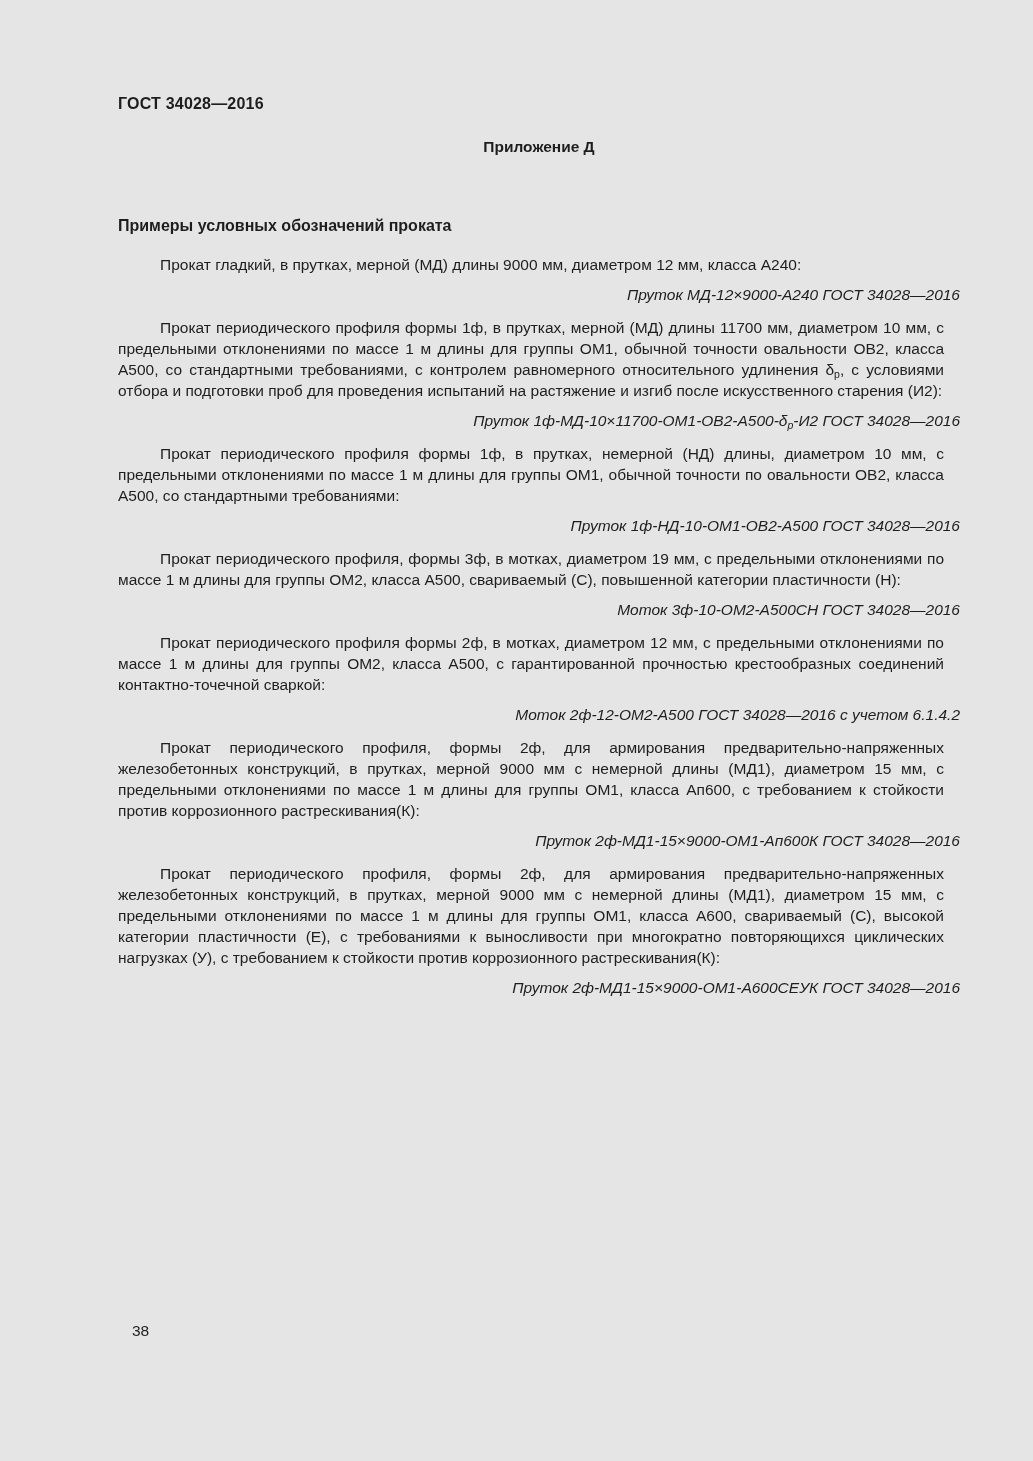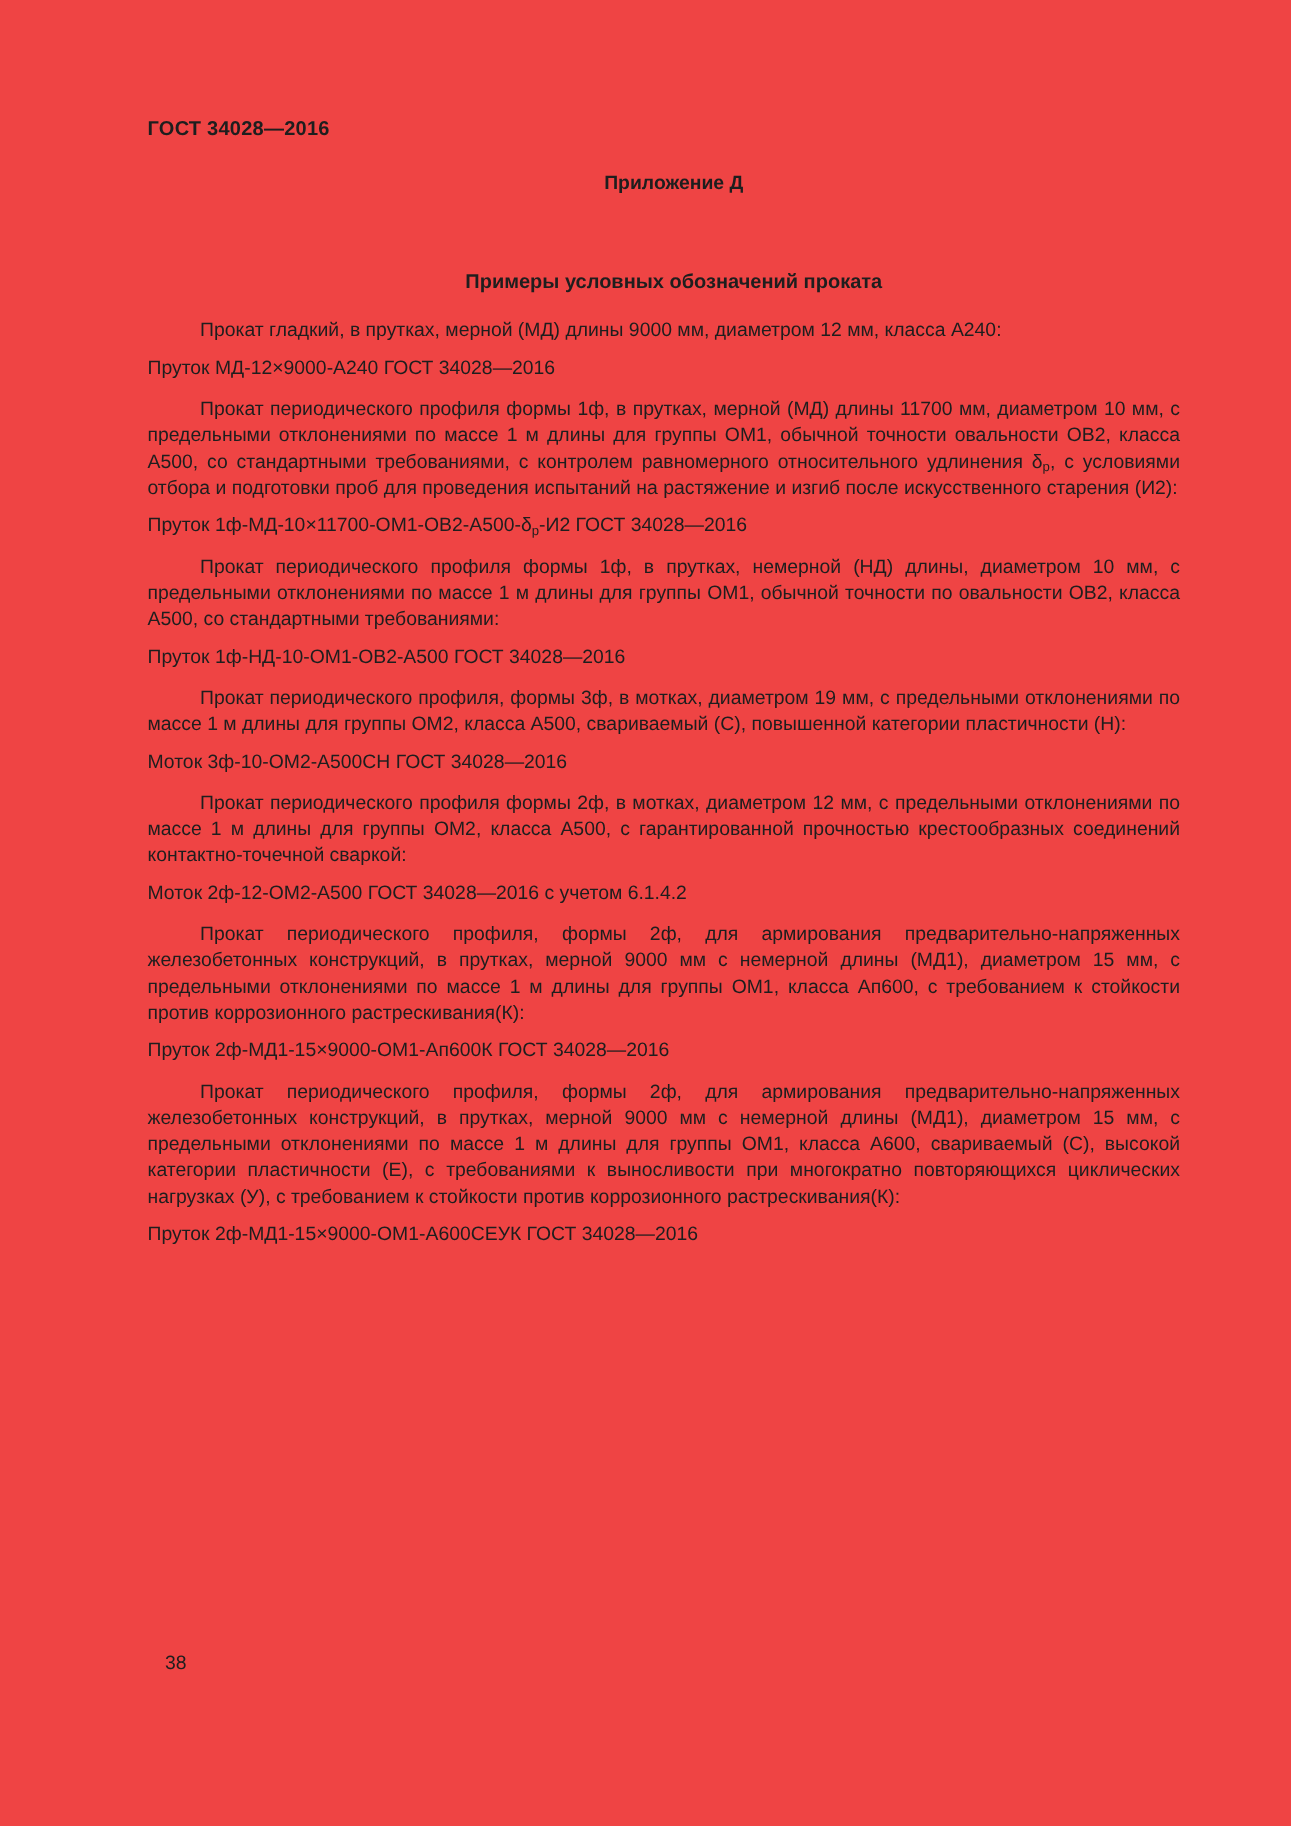--- a/index.html
+++ b/index.html
@@ -4,21 +4,21 @@
 <style>
   html, body {
     margin: 0;
     padding: 0;
     background: #ffffff;
   }
   .page {
     position: relative;
     width: 1033px;
     height: 1461px;
-    background: #ef4444;
+    background: #e5e5e5;
     color: #1e1e1e;
     font-family: "Liberation Sans", sans-serif;
     font-size: 15.5px;
     line-height: 21px;
     overflow: hidden;
   }
   .content {
     padding: 93px 73px 0 118px; 
   }
   .doc-header {
@@ -28,35 +28,36 @@
   }
   .appendix {
     text-align: center;
     font-weight: bold;
     margin-top: 22px;
   }
   .appendix div {
     line-height: 21px;
   }
   .section-title {
-    text-align: center;
+    text-align: left;
     font-weight: bold;
     font-size: 16px;
     margin: 58px 0 6px 0;
   }
   .entry .desc {
     text-align: justify;
     text-indent: 42px;
     margin: 12px 16px 0 0;
   }
   .entry:first-of-type .desc {
     margin-top: 18px;
   }
   .entry .formula {
-    text-align: left;
+    text-align: right;
+    font-style: italic;
     margin: 9px 0 12px 0;
   }
   sub.sub-letter {
     font-size: 0.68em;
     line-height: 0;
     vertical-align: -0.25em;
   }
   .page-number {
     position: absolute;
     left: 132px;

